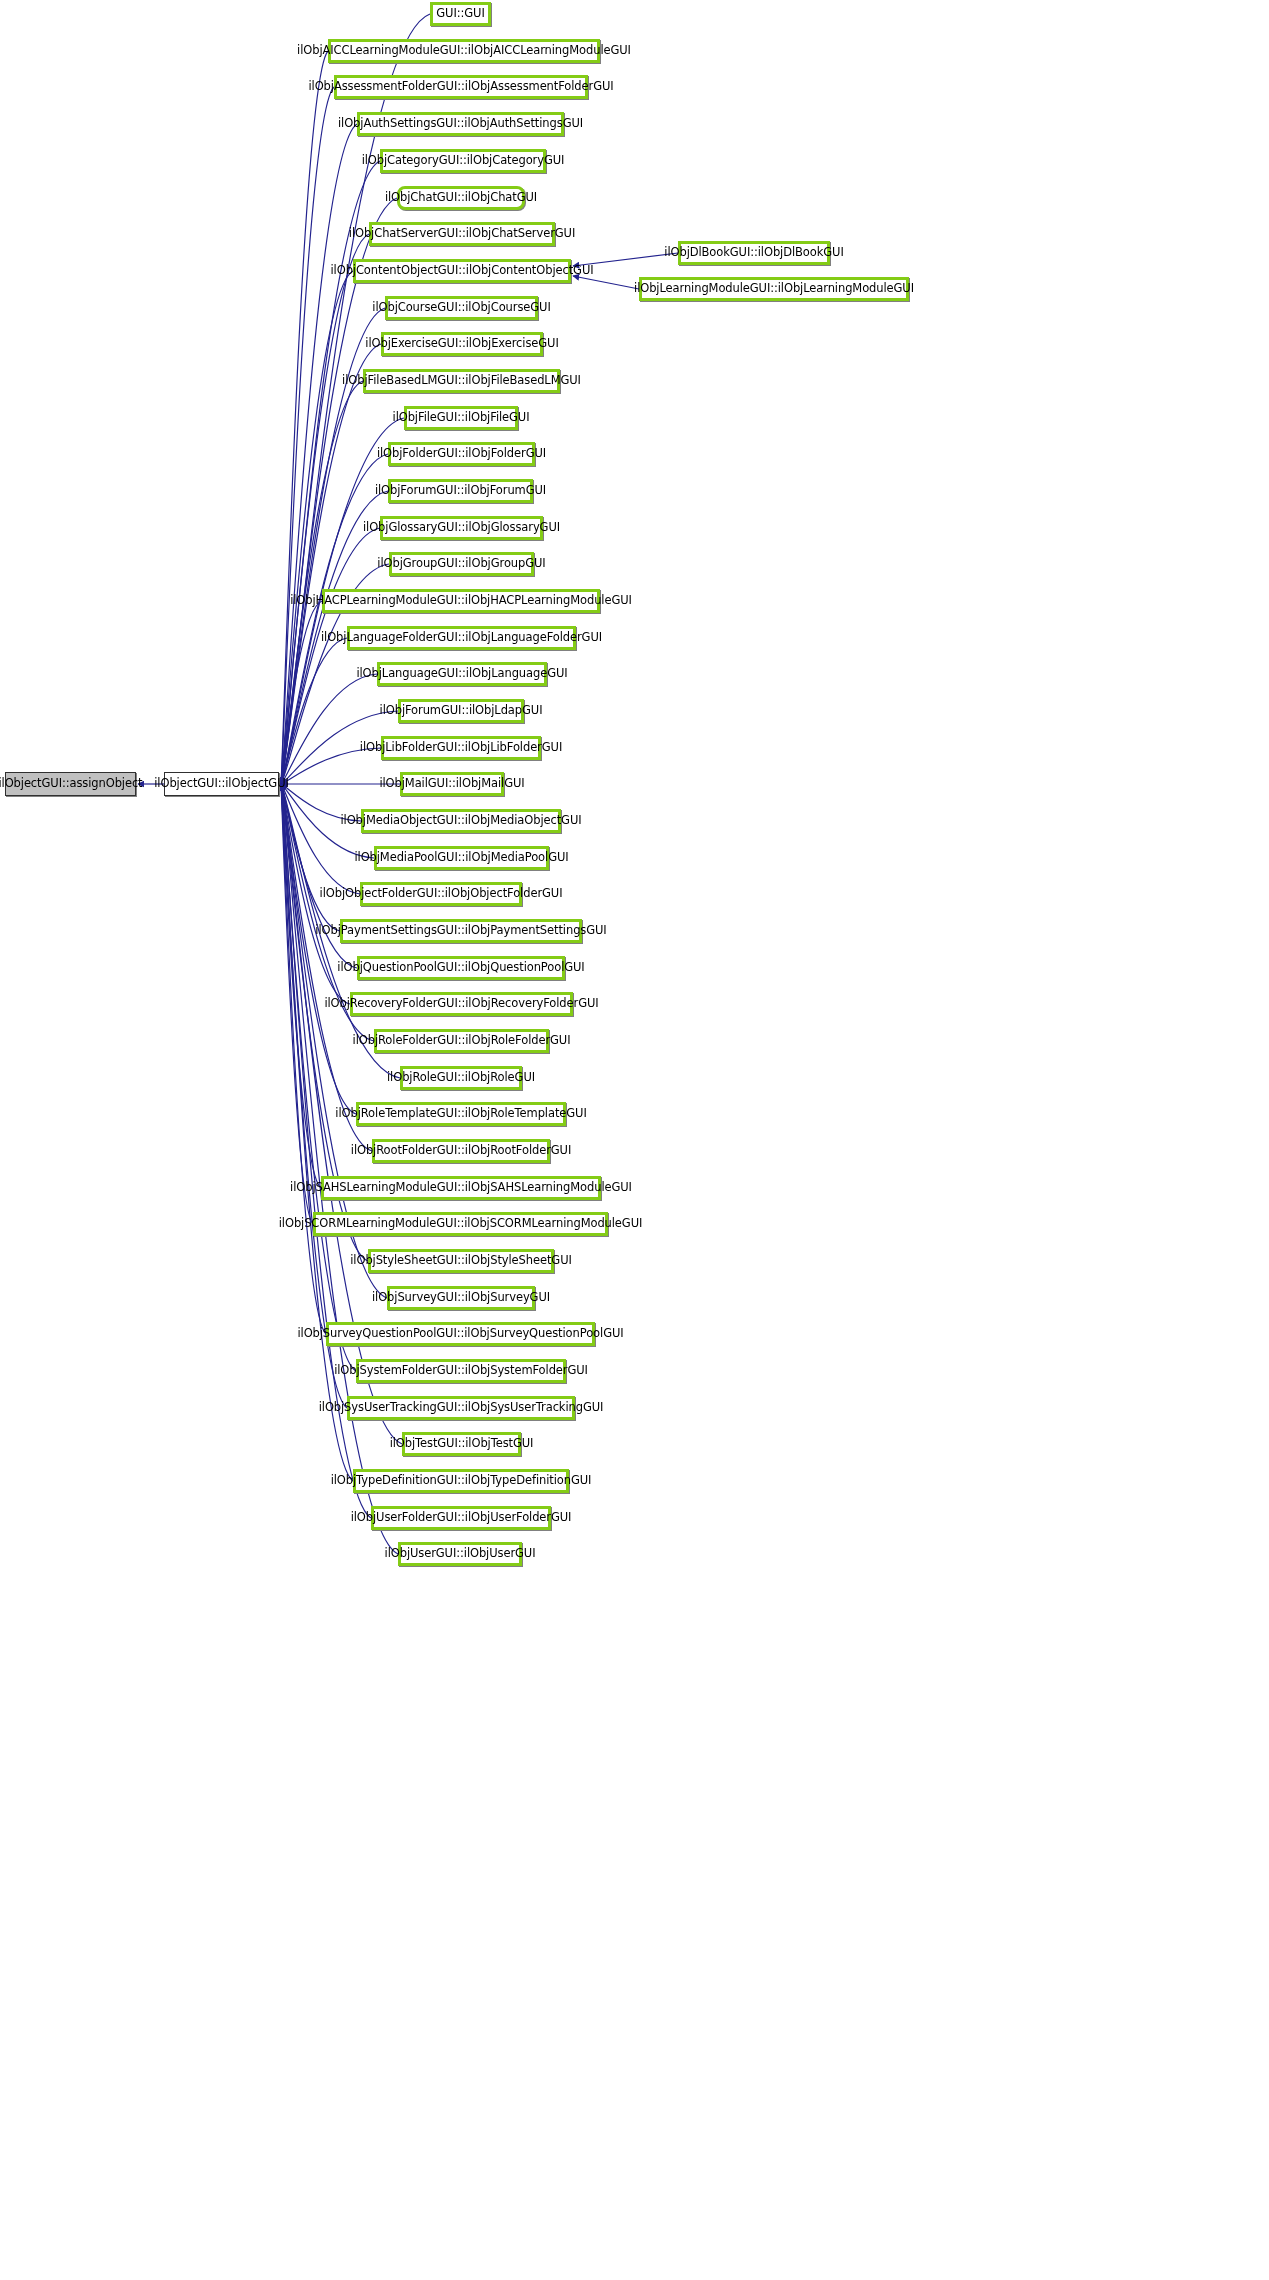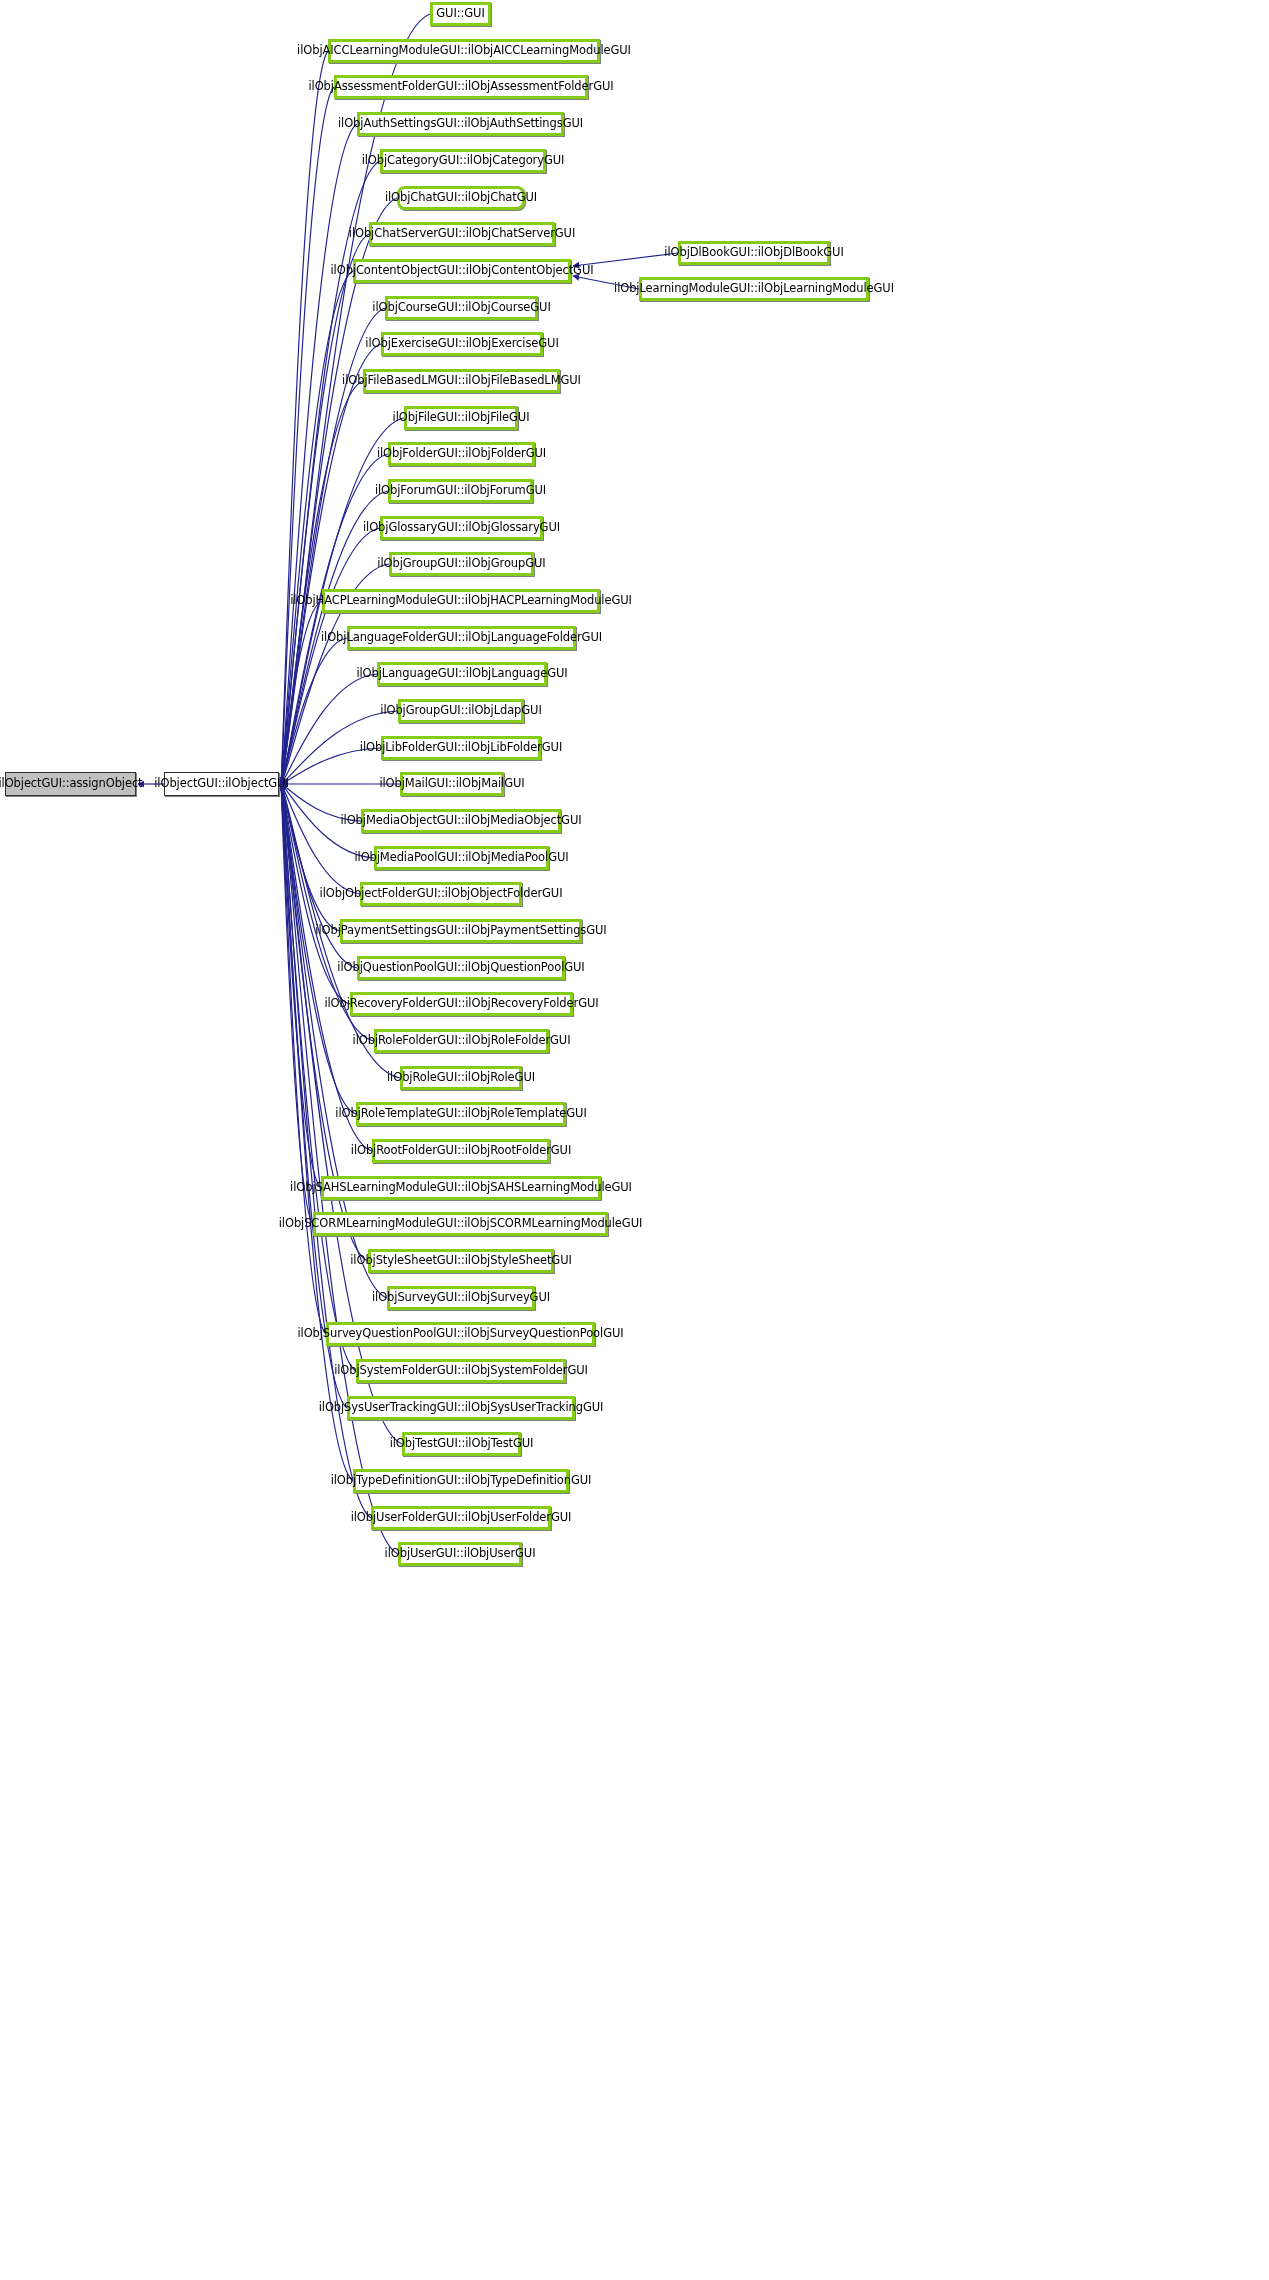--- a/index.html
+++ b/index.html
@@ -163,21 +163,21 @@
     <div class="node" style="left: 322px; top: 589px; width: 278px;">
       <span class="node-label">ilObjHACPLearningModuleGUI::ilObjHACPLearningModuleGUI</span>
     </div>
     <div class="node" style="left: 347px; top: 626px; width: 229px;">
       <span class="node-label">ilObjLanguageFolderGUI::ilObjLanguageFolderGUI</span>
     </div>
     <div class="node" style="left: 377px; top: 662px; width: 170px;">
       <span class="node-label">ilObjLanguageGUI::ilObjLanguageGUI</span>
     </div>
     <div class="node" style="left: 398px; top: 699px; width: 126px;">
-      <span class="node-label">ilObjGroupGUI::ilObjLdapGUI</span>
+      <span class="node-label">ilObjForumGUI::ilObjLdapGUI</span>
     </div>
     <div class="node" style="left: 381px; top: 736px; width: 160px;">
       <span class="node-label">ilObjLibFolderGUI::ilObjLibFolderGUI</span>
     </div>
     <div class="node" style="left: 400px; top: 772px; width: 104px;">
       <span class="node-label">ilObjMailGUI::ilObjMailGUI</span>
     </div>
     <div class="node" style="left: 361px; top: 809px; width: 200px;">
       <span class="node-label">ilObjMediaObjectGUI::ilObjMediaObjectGUI</span>
     </div>
@@ -237,16 +237,16 @@
     </div>
     <div class="node" style="left: 371px; top: 1506px; width: 180px;">
       <span class="node-label">ilObjUserFolderGUI::ilObjUserFolderGUI</span>
     </div>
     <div class="node" style="left: 398px; top: 1542px; width: 124px;">
       <span class="node-label">ilObjUserGUI::ilObjUserGUI</span>
     </div>
     <div class="node" style="left: 678px; top: 241px; width: 152px;">
       <span class="node-label">ilObjDlBookGUI::ilObjDlBookGUI</span>
     </div>
-    <div class="node" style="left: 639px; top: 277px; width: 230px;">
+    <div class="node" style="left: 639px; top: 277px; width: 270px;">
       <span class="node-label">ilObjLearningModuleGUI::ilObjLearningModuleGUI</span>
     </div>
   </div>
 
 </body></html>

